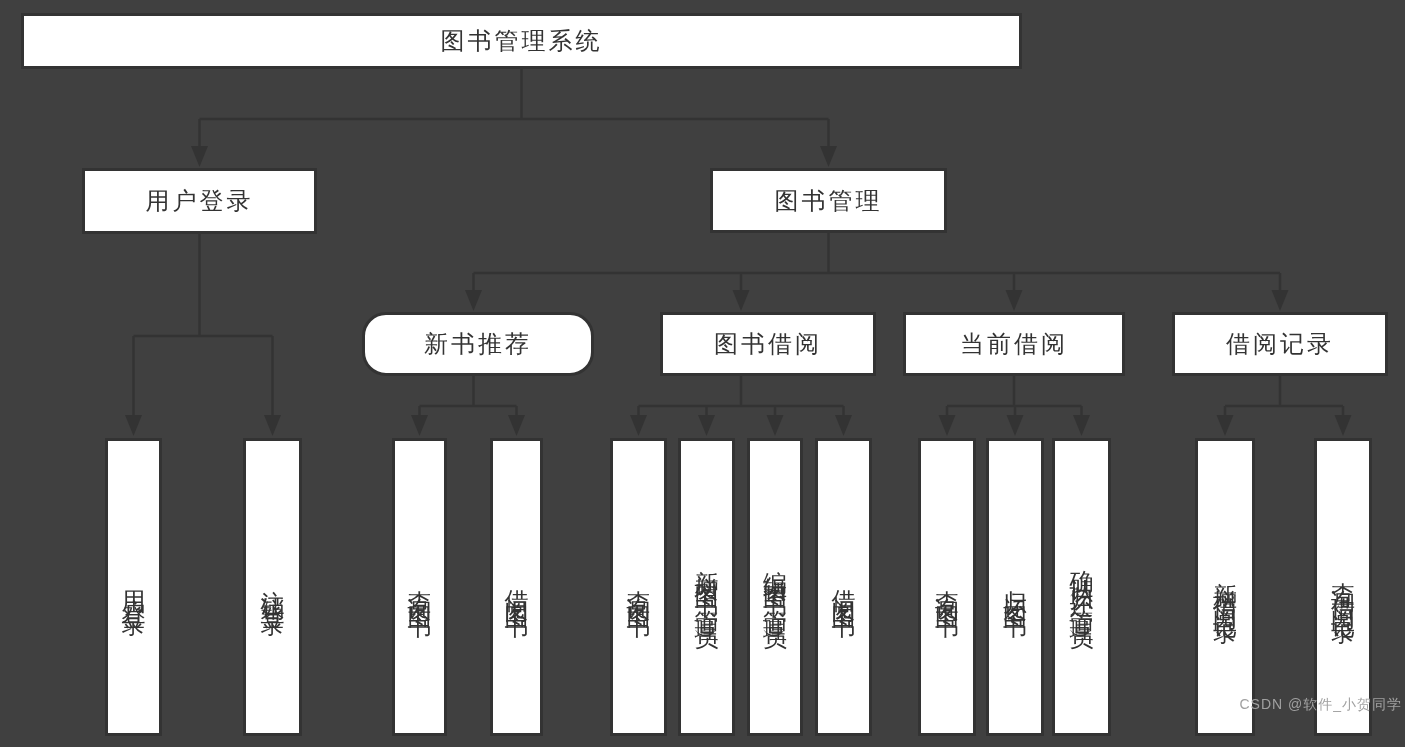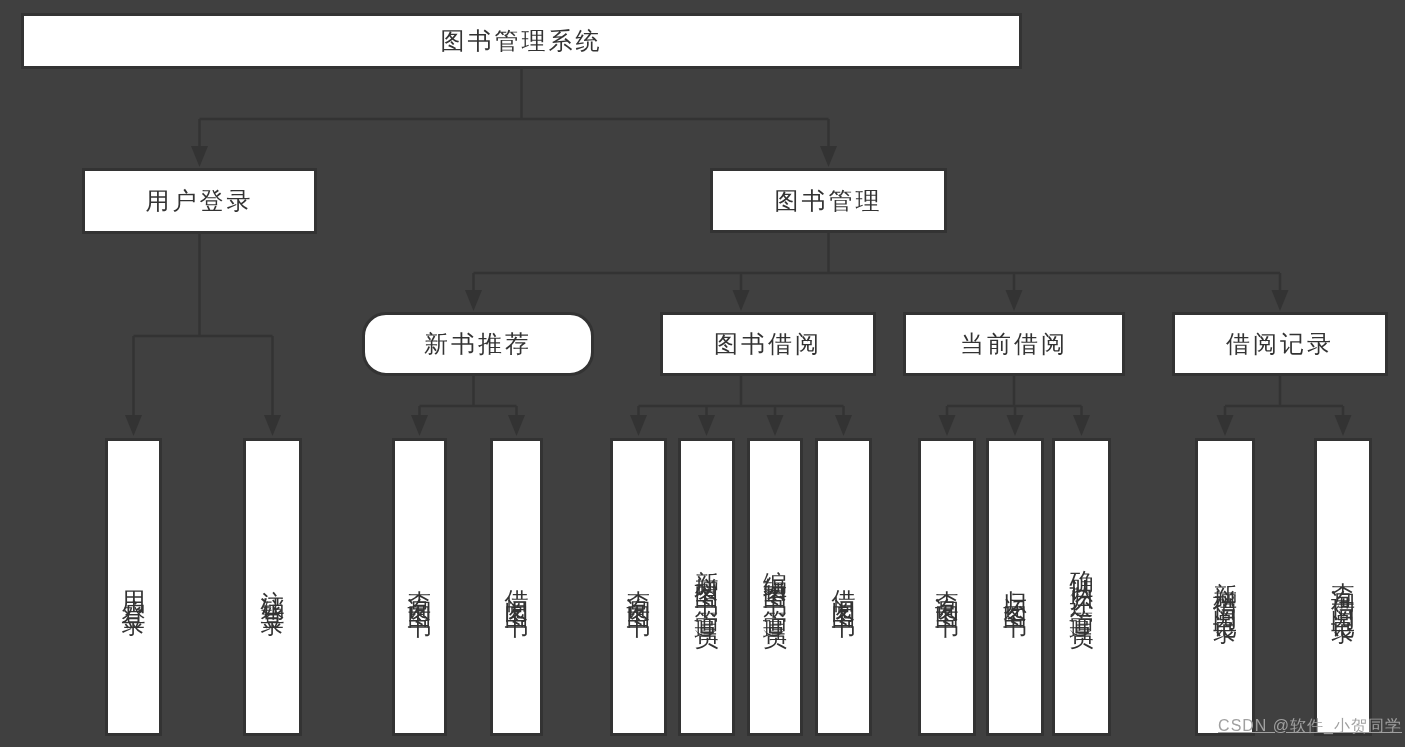--- a/index.html
+++ b/index.html
@@ -55,27 +55,26 @@
   .lf7  { left: 747px;  width: 56px; }
   .lf8  { left: 815px;  width: 57px; }
   .lf9  { left: 918px;  width: 58px; }
   .lf10 { left: 986px;  width: 58px; }
   .lf11 { left: 1052px; width: 59px; }
   .lf12 { left: 1195px; width: 60px; }
   .lf13 { left: 1314px; width: 58px; }
   .watermark {
     position: absolute;
     right: 3px;
-    top: 716px;
-    font-size: 16px;
+    top: 696px;
+    font-size: 14px;
     color: #a0a0a0;
     letter-spacing: 1px;
     white-space: nowrap;
     z-index: 5;
-    text-decoration: underline;
   }
 </style>
 </head>
 <body>
 
 <div class="canvas">
 
   <svg class="connectors" viewBox="0 0 1405 747" xmlns="http://www.w3.org/2000/svg">
     <path class="edge" d="
       M521.5 69 V119 M199.5 119 H828.5 M199.5 119 V150 M828.5 119 V150

